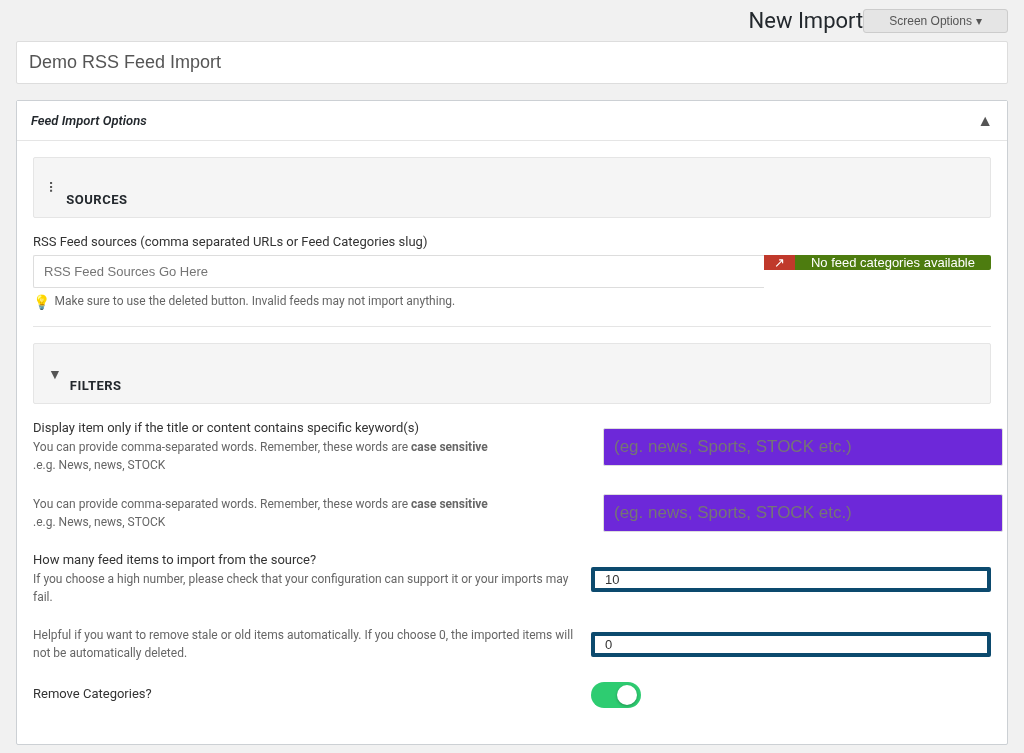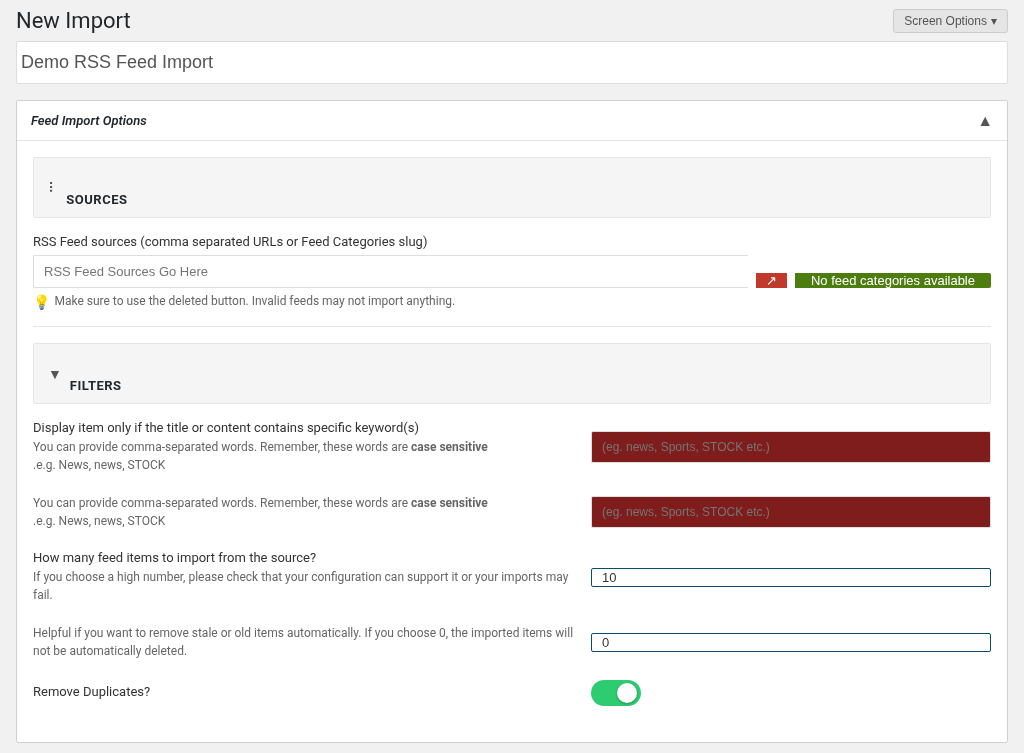--- a/index.html
+++ b/index.html
@@ -5,53 +5,52 @@
     * { box-sizing: border-box; margin: 0; padding: 0; }
     body {
       font-family: -apple-system, BlinkMacSystemFont, "Segoe UI", Roboto, Oxygen, sans-serif;
       font-size: 13px;
       background: #f1f1f1;
       color: #333;
     }
 
     .top-bar {
       display: flex;
-      justify-content: space-between;
+      justify-content: flex-end;
       align-items: center;
       padding: 8px 16px 8px 16px;
       background: #f1f1f1;
     }
 
     .page-title {
       font-size: 22px;
       font-weight: 400;
       color: #23282d;
     }
 
     .screen-options-btn {
       background: #e5e5e5;
       border: 1px solid #ccc;
       border-radius: 3px;
-      padding: 4px 10px;
+      padding: 4px 25px;
       font-size: 12px;
       cursor: pointer;
       color: #555;
       display: flex;
       align-items: center;
       gap: 4px;
-      margin-left: 28px;
     }
 
     .main-content {
       padding: 0 16px 16px 16px;
     }
 
     .import-name-input {
       width: 100%;
-      padding: 10px 4px;
+      padding: 10px 12px;
       font-size: 18px;
       border: 1px solid #ddd;
       border-radius: 2px;
       background: #fff;
       color: #555;
       margin-bottom: 16px;
       outline: none;
     }
 
     .panel {
@@ -111,22 +110,22 @@
     }
 
     .field-label {
       font-size: 13px;
       color: #333;
       margin-bottom: 6px;
     }
 
     .rss-sources-row {
       display: flex;
-      align-items: flex-end;
-      gap: 8px;
+      align-items: flex-start;
+      gap: 0;
       margin-bottom: 6px;
     }
 
     .rss-source-input {
       flex: 1;
       padding: 8px 10px;
       border: 1px solid #ddd;
       border-right: none;
       border-radius: 2px 0 0 2px;
       font-size: 13px;
@@ -210,30 +209,31 @@
 
     .filter-label-sub b {
       font-weight: 700;
     }
 
     .filter-input {
       width: 100%;
       padding: 8px 10px;
       border: 1px solid #ddd;
       border-radius: 2px;
-      font-size: 12px;
+      font-size: 17px;
       color: #aaa;
-      background: #7f1d1d;
+      background: #6d28d9;
       outline: none;
+      margin-left: 12px;
     }
 
     .filter-number-input {
       width: 100%;
       padding: 1px 10px;
-      border: 1px solid #0c4a6e;
+      border: 4px solid #0c4a6e;
       border-radius: 2px;
       font-size: 13px;
       color: #333;
       background: #fff;
       outline: none;
     }
 
     .toggle-wrapper {
       display: flex;
       align-items: center;
@@ -370,21 +370,21 @@
             Helpful if you want to remove stale or old items automatically. If you choose 0, the imported items will not be automatically deleted.
           </div>
         </div>
         <div class="filter-input-col">
           <input class="filter-number-input" type="number" value="0" style="">
         </div>
       </div>
 
       <div class="filter-row">
         <div class="filter-label-col">
-          <div class="filter-label-main">Remove Duplicates?</div>
+          <div class="filter-label-main">Remove Categories?</div>
         </div>
         <div class="filter-input-col">
           <div class="toggle-wrapper">
             <label class="toggle">
               <input type="checkbox" checked="" style="">
               <span class="toggle-slider"></span>
             </label>
           </div>
         </div>
       </div>

